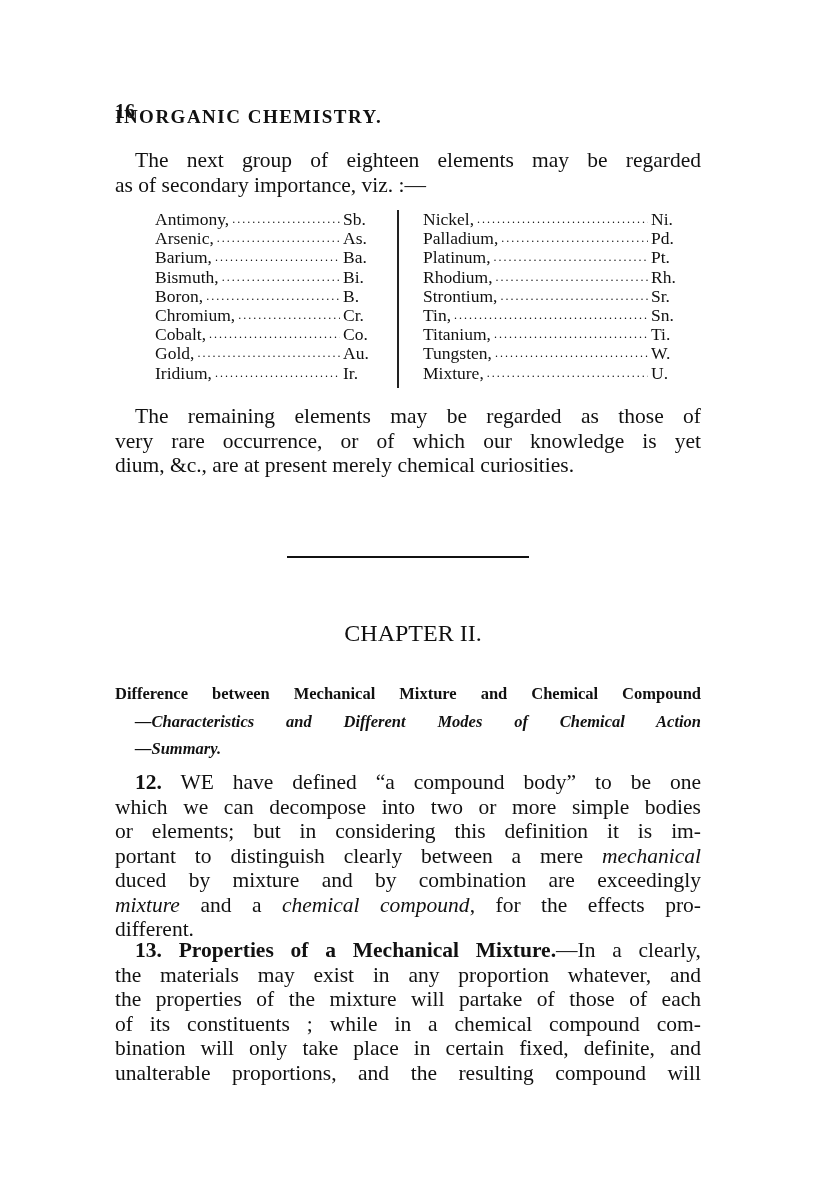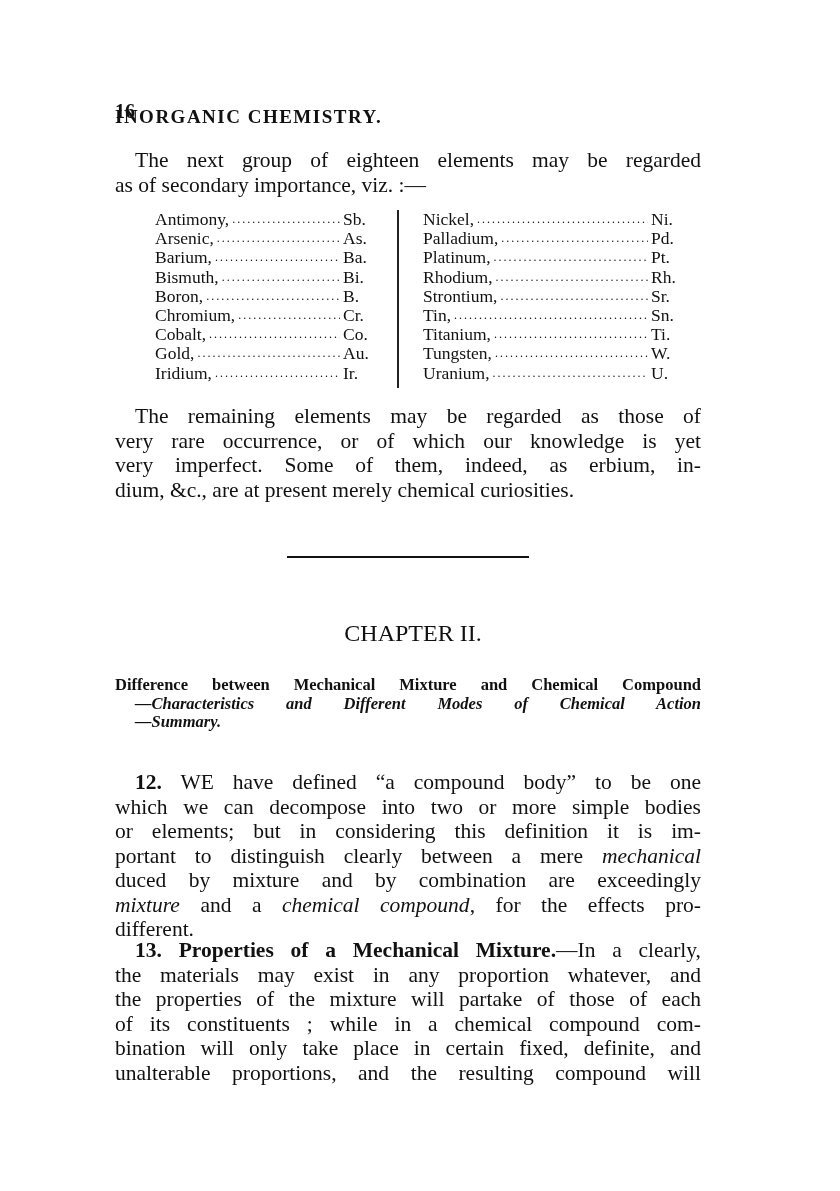--- a/index.html
+++ b/index.html
@@ -27,21 +27,21 @@
     .col-divider { position: absolute; left: 242px; top: 0; width: 1.6px; height: 178px; background: #222; }
     .el-row { display: flex; align-items: flex-start; white-space: nowrap; height: 19.2px; }
     .el-name { flex: 0 0 auto; }
     .el-dots { flex: 1 1 auto; overflow: hidden; letter-spacing: 2px; font-size: 12px; margin: 0 3px; }
     .el-dots::before { content: "......................................................"; }
     .el-sym { flex: 0 0 34px; text-align: left; }
     .p2 { top: 404px; }
     .rule { position: absolute; left: 287px; top: 556px; width: 242px; height: 2px; background: #111; }
     .chapter-title { position: absolute; left: 0; width: 826px; top: 620px; text-align: center; font-family: "Liberation Serif", serif; font-size: 24px; }
     .chapter-summary { position: absolute; left: 115px; width: 586px; top: 676px; font-family: "Liberation Serif", serif; font-size: 16.5px; line-height: 18.5px; }
-    .chapter-summary .line { display: block; text-align: justify; text-align-last: justify; white-space: nowrap; }
+    .chapter-summary .line { display: block; text-align: justify; text-align-last: justify; white-space: nowrap; margin-top: 9px; }
     .chapter-summary .line.hang { padding-left: 20px; font-style: italic; }
     .chapter-summary .line.last { text-align-last: left; }
     .p3 { top: 770px; }
     .p4 { top: 938px; }
     .bold { font-weight: bold; }
     .sc { font-variant: small-caps; }
     em { font-style: italic; }
   </style>
 </head>
 <body>
@@ -144,31 +144,30 @@
           <span class="el-name">Titanium,</span>
           <span class="el-dots"></span>
           <span class="el-sym">Ti.</span>
         </div>
       <div class="el-row">
           <span class="el-name">Tungsten,</span>
           <span class="el-dots"></span>
           <span class="el-sym">W.</span>
         </div>
       <div class="el-row">
-          <span class="el-name">Uranium,</span>
+          <span class="el-name">Mixture,</span>
           <span class="el-dots"></span>
           <span class="el-sym">U.</span>
         </div>
     </div>
   </div>
 
   <div class="para p2">
     <span class="line indent">The remaining elements may be regarded as those of</span>
     <span class="line">very rare occurrence, or of which our knowledge is yet</span>
-    <span class="line">very imperfect.  Some of them, indeed, as erbium, in-</span>
     <span class="line last">dium, &amp;c., are at present merely chemical curiosities.</span>
   </div>
 
   <div class="rule"></div>
 
   <div class="chapter-title">CHAPTER II.</div>
 
   <div class="chapter-summary bold">
     <span class="line">Difference between Mechanical Mixture and Chemical Compound</span>
     <span class="line hang">—Characteristics and Different Modes of Chemical Action</span>

